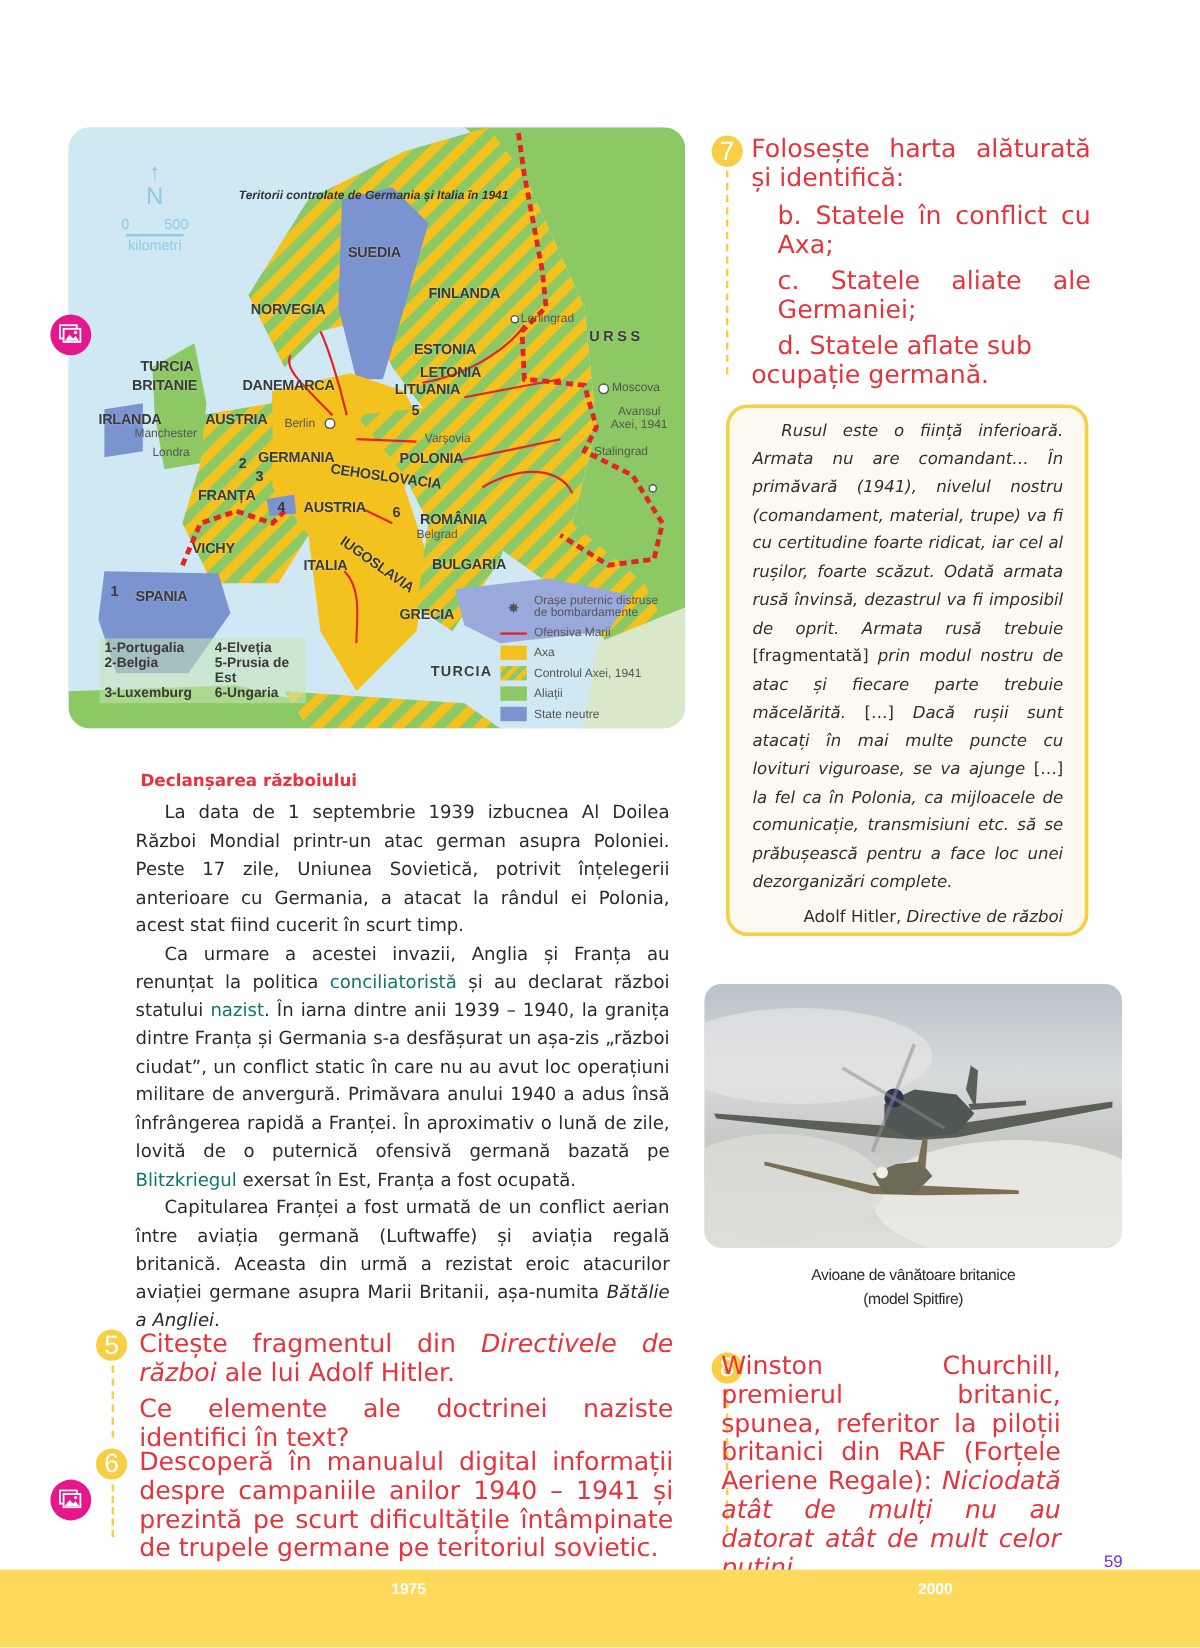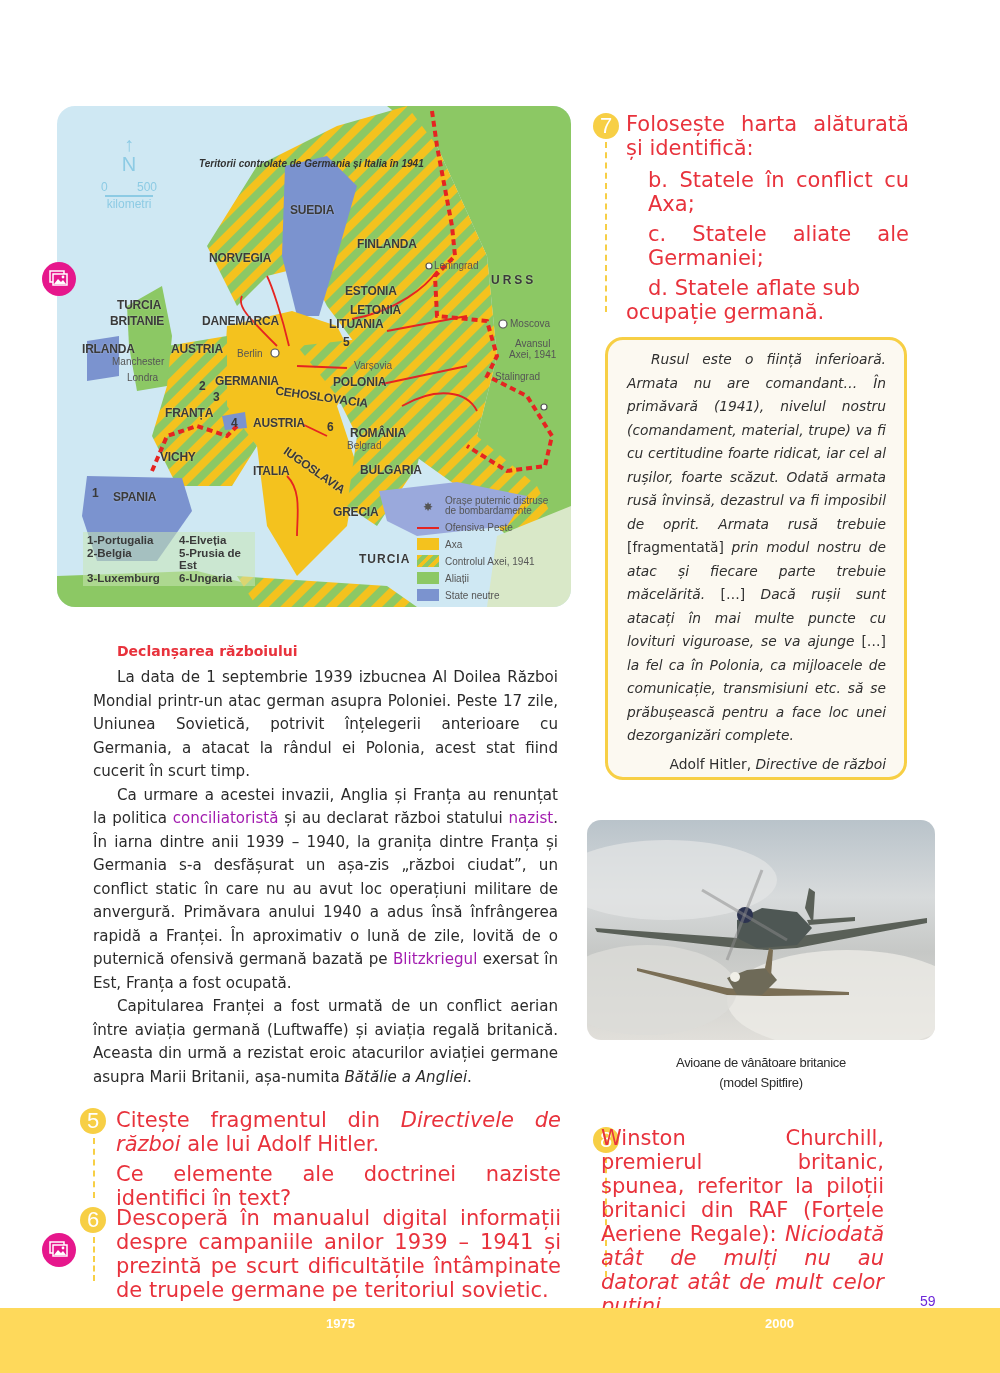--- a/index.html
+++ b/index.html
@@ -69,22 +69,22 @@
     .quote em { font-style: italic; }
     .quote .first { text-indent: 24px; }
     .quote .src { text-align: right; margin-top: 5px; font-style: normal; }
 
     
     .main {
       position: absolute; left: 93px; top: 640px; width: 465px; font-family: "DejaVu Sans", sans-serif;
       font-size: 15.1px; line-height: 23.5px; color: #2b2b2b; text-align: justify;
     }
     .main h2 { font-size: 14px; font-weight: bold; color: #e8323c; padding-left: 24px; margin-bottom: 4px; line-height: 22px; }
-    .main p { text-indent: 24px; }
-    .main .kw { color: #a21caf; }
+    .main p { text-indent: 24px; margin-left: 20px; }
+    .main .kw { color: #0f766e; }
     .main em { font-style: italic; }
 
     
     .photo {
       position: absolute; left: 587px; top: 820px; width: 348px; height: 220px; border-radius: 14px; overflow: hidden;
       background: linear-gradient(180deg, #b9c3ca 0%, #d8dbdc 35%, #c6c8c6 60%, #e1dfda 100%);
     }
     .caption {
       position: absolute; left: 587px; top: 1053px; width: 348px; text-align: center;
       font-family: "Liberation Sans", sans-serif; font-size: 13px; line-height: 20px; color: #2b2b2b; letter-spacing: -0.3px;
@@ -220,21 +220,21 @@
     <span>6-Ungaria</span>
   </div>
 
   <div class="legend">
     <div class="row" style="top:8px">
       <span class="sw" style="background:none;color:#555;font-size:12px;text-align:center">✸</span>
       <span style="line-height:10px"><span>Orașe puternic distruse</span><br><span>de bombardamente</span></span>
     </div>
     <div class="row" style="top:34px">
       <span class="sw" style="height:2px;background:#e52421"></span>
-      <span>Ofensiva Peste</span>
+      <span>Ofensiva Marii</span>
     </div>
     <div class="row" style="top:50px">
       <span class="sw" style="background:#f4c21e"></span>
       <span>Axa</span>
     </div>
     <div class="row" style="top:67px">
       <span class="sw" style="background:repeating-linear-gradient(135deg,#f4c21e 0 4px,#8cc864 4px 8px)"></span>
       <span>Controlul Axei, 1941</span>
     </div>
     <div class="row" style="top:84px">
@@ -291,21 +291,21 @@
 <div class="task-num" style="left:80px;top:1108px">5</div>
 <div class="dash" style="left:93px;top:1138px;height:60px"></div>
 <div class="task-text" style="left:116px;top:1108px;width:445px">
   <p><span>Citește fragmentul din </span><em>Directivele de război</em><span> ale lui Adolf Hitler.</span></p>
   <p>Ce elemente ale doctrinei naziste identifici în text?</p>
 </div>
 
 <div class="task-num" style="left:80px;top:1207px">6</div>
 <div class="dash" style="left:93px;top:1237px;height:44px"></div>
 <div class="task-text" style="left:116px;top:1206px;width:445px">
-  <p>Descoperă în manualul digital informații despre campaniile anilor 1939 – 1941 și prezintă pe scurt dificultățile întâmpinate de trupele germane pe teritoriul sovietic.</p>
+  <p>Descoperă în manualul digital informații despre campaniile anilor 1940 – 1941 și prezintă pe scurt dificultățile întâmpinate de trupele germane pe teritoriul sovietic.</p>
 </div>
 
 <div class="photo">
   <svg width="348" height="220" viewBox="0 0 348 220">
     <ellipse cx="80" cy="60" rx="110" ry="40" fill="#e4e6e6" opacity="0.7"></ellipse>
     <ellipse cx="260" cy="180" rx="120" ry="50" fill="#ecebe6" opacity="0.8"></ellipse>
     <ellipse cx="60" cy="170" rx="90" ry="45" fill="#dcdcd8" opacity="0.8"></ellipse>
 
     <path d="M8,108 L150,118 L180,122 L200,118 L340,98 L340,103 L210,128 L180,130 L150,128 L10,112 Z" fill="#5a6058"></path>
     <path d="M150,100 L175,88 L210,92 L225,108 L210,125 L170,128 L150,118 Z" fill="#4e5754"></path>

